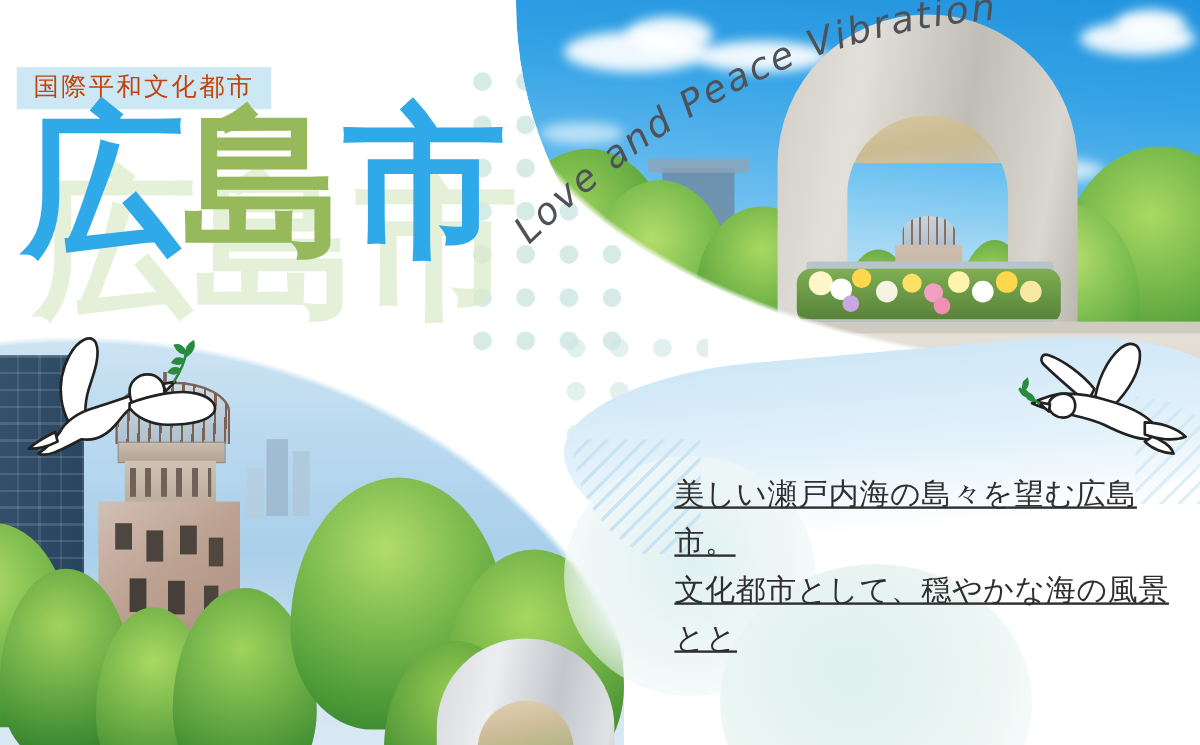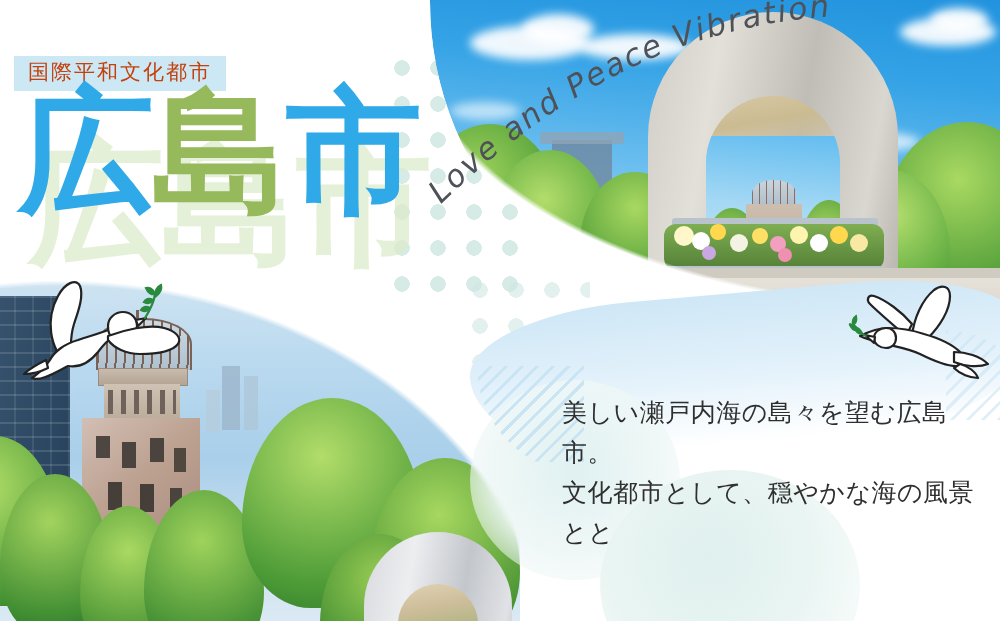--- a/index.html
+++ b/index.html
@@ -137,21 +137,21 @@
   
   .dove{position:absolute;}
   .dove svg{display:block;}
 
   
   #lede{
     position:absolute;left:562px;top:392px;width:420px;
     font-size:25px;line-height:40px;color:#2f2f2f;letter-spacing:.5px;
     font-family:"Liberation Sans","DejaVu Sans",sans-serif;
   }
-  #lede p{margin:0;}
+  #lede p{margin:0;text-decoration:underline;}
 </style>
 </head>
 <body>
 
 <div id="stage">
 
   <div class="dots" style="left:392px;top:58px;width:140px;height:250px;"></div>
   <div class="dots" style="left:470px;top:280px;width:120px;height:90px;opacity:.6;"></div>
 
   <div id="photo-top">

